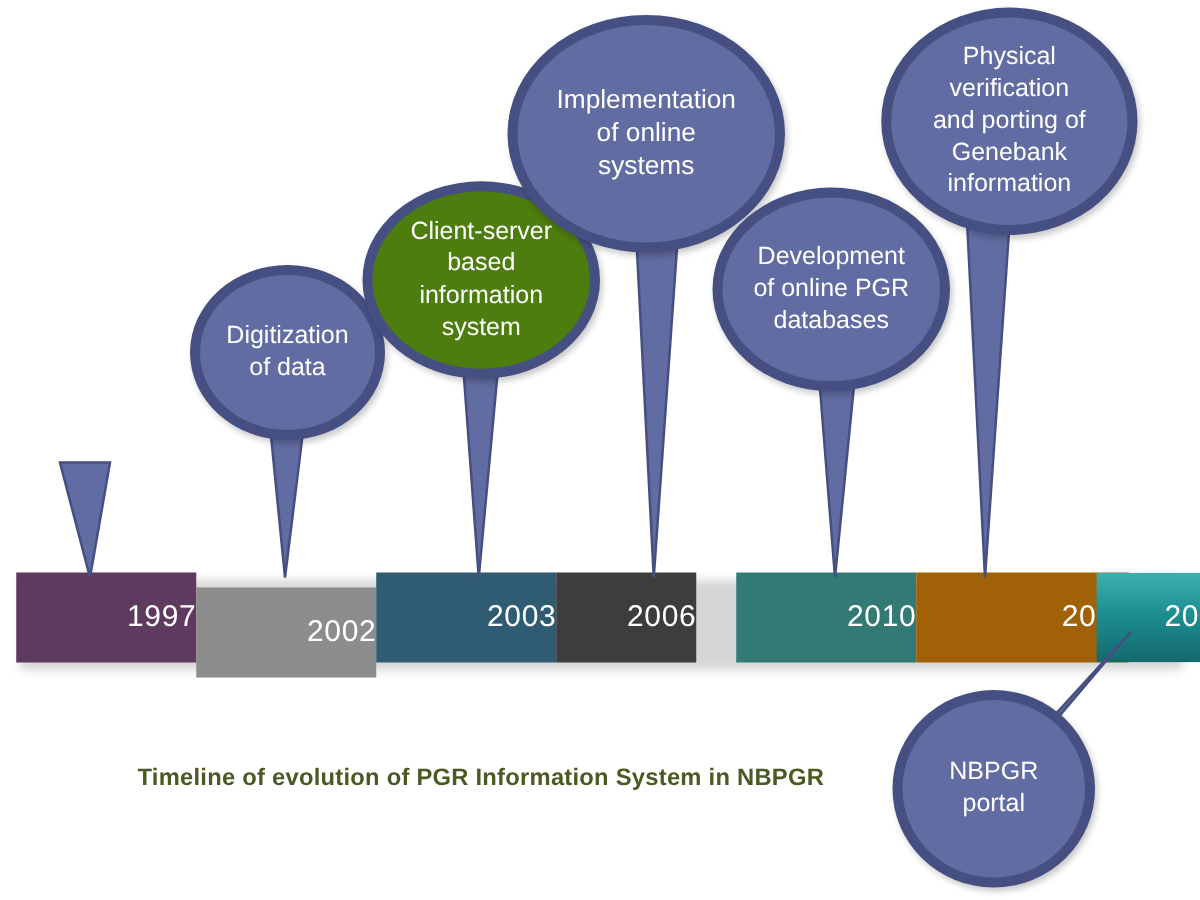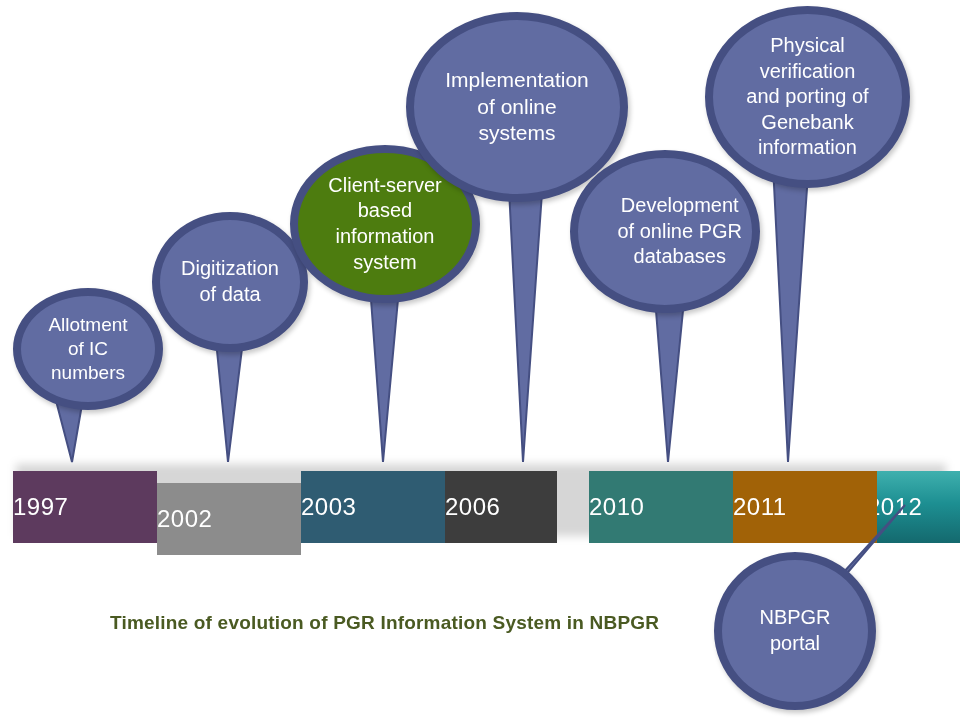--- a/index.html
+++ b/index.html
@@ -10,22 +10,22 @@
     overflow:hidden;
   }
   #stage{position:relative;width:960px;height:720px;}
 
   
   #timeline-bar{
     position:absolute;left:13px;top:458px;width:934px;height:72px;
     z-index:5;
   }
   .seg{
-    position:absolute;top:13px;height:72px;
-    display:flex;align-items:center;justify-content:flex-start;
+    position:absolute;top:0;height:72px;
+    display:flex;align-items:center;justify-content:flex-end;
     color:#ffffff;font-size:24px;letter-spacing:.5px;
     box-sizing:border-box;
   }
   .seg span{pointer-events:none;}
   .seg.arrow{
     -webkit-clip-path:polygon(0 0,78% 0,100% 50%,78% 100%,0 100%);
     clip-path:polygon(0 0,78% 0,100% 50%,78% 100%,0 100%);
   }
   #bar-shadow{
     position:absolute;left:16px;top:464px;width:930px;height:72px;
@@ -114,27 +114,20 @@
     <svg width="62" height="320" viewBox="0 0 62 320">
       <polygon points="12,0 50,0 28,317" fill="#616CA2" stroke="#454F82" stroke-width="2"></polygon>
     </svg>
   </div>
   <div class="tail" style="left:770px;top:505px;width:150px;height:110px;">
     <svg width="150" height="110" viewBox="0 0 150 110">
       <polygon points="135,0 62,86 40,104" fill="#616CA2" stroke="#454F82" stroke-width="2"></polygon>
     </svg>
   </div>
 
-  <div class="callout" style="left:13px;top:288px;width:150px;height:122px;">
-    <div class="bub" style="font-size: 19px; background: rgb(97, 108, 162); border-color: rgb(69, 79, 130); color: rgb(255, 255, 255);">
-      <span class="txt">Allotment
-of IC
-numbers</span>
-    </div>
-  </div>
 
   <div class="callout" style="left:152px;top:212px;width:156px;height:140px;">
     <div class="bub" style="font-size: 20px; background: rgb(97, 108, 162); border-color: rgb(69, 79, 130); color: rgb(255, 255, 255);">
       <span class="txt">Digitization
 of data</span>
     </div>
   </div>
 
   <div class="callout" style="left:290px;top:145px;width:190px;height:158px;">
     <div class="bub" style="font-size: 20px; background: #4d7c0f; border-color: rgb(69, 79, 130); color: rgb(255, 255, 255);">
@@ -147,21 +140,21 @@
 
   <div class="callout" style="left:406px;top:12px;width:222px;height:190px;">
     <div class="bub" style="font-size: 21px; background: rgb(97, 108, 162); border-color: rgb(69, 79, 130); color: rgb(255, 255, 255);">
       <span class="txt">Implementation
 of online
 systems</span>
     </div>
   </div>
 
   <div class="callout" style="left:570px;top:150px;width:190px;height:163px;">
-    <div class="bub" style="font-size: 20px; background: rgb(97, 108, 162); border-color: rgb(69, 79, 130); color: rgb(255, 255, 255); justify-content: flex-end;">
+    <div class="bub" style="font-size: 20px; background: rgb(97, 108, 162); border-color: rgb(69, 79, 130); color: rgb(255, 255, 255);">
       <span class="txt">Development
 of online PGR
 databases</span>
     </div>
   </div>
 
   <div class="callout" style="left:705px;top:6px;width:205px;height:182px;">
     <div class="bub" style="font-size: 20px; background: rgb(97, 108, 162); border-color: rgb(69, 79, 130); color: rgb(255, 255, 255);">
       <span class="txt">Physical
 verification

